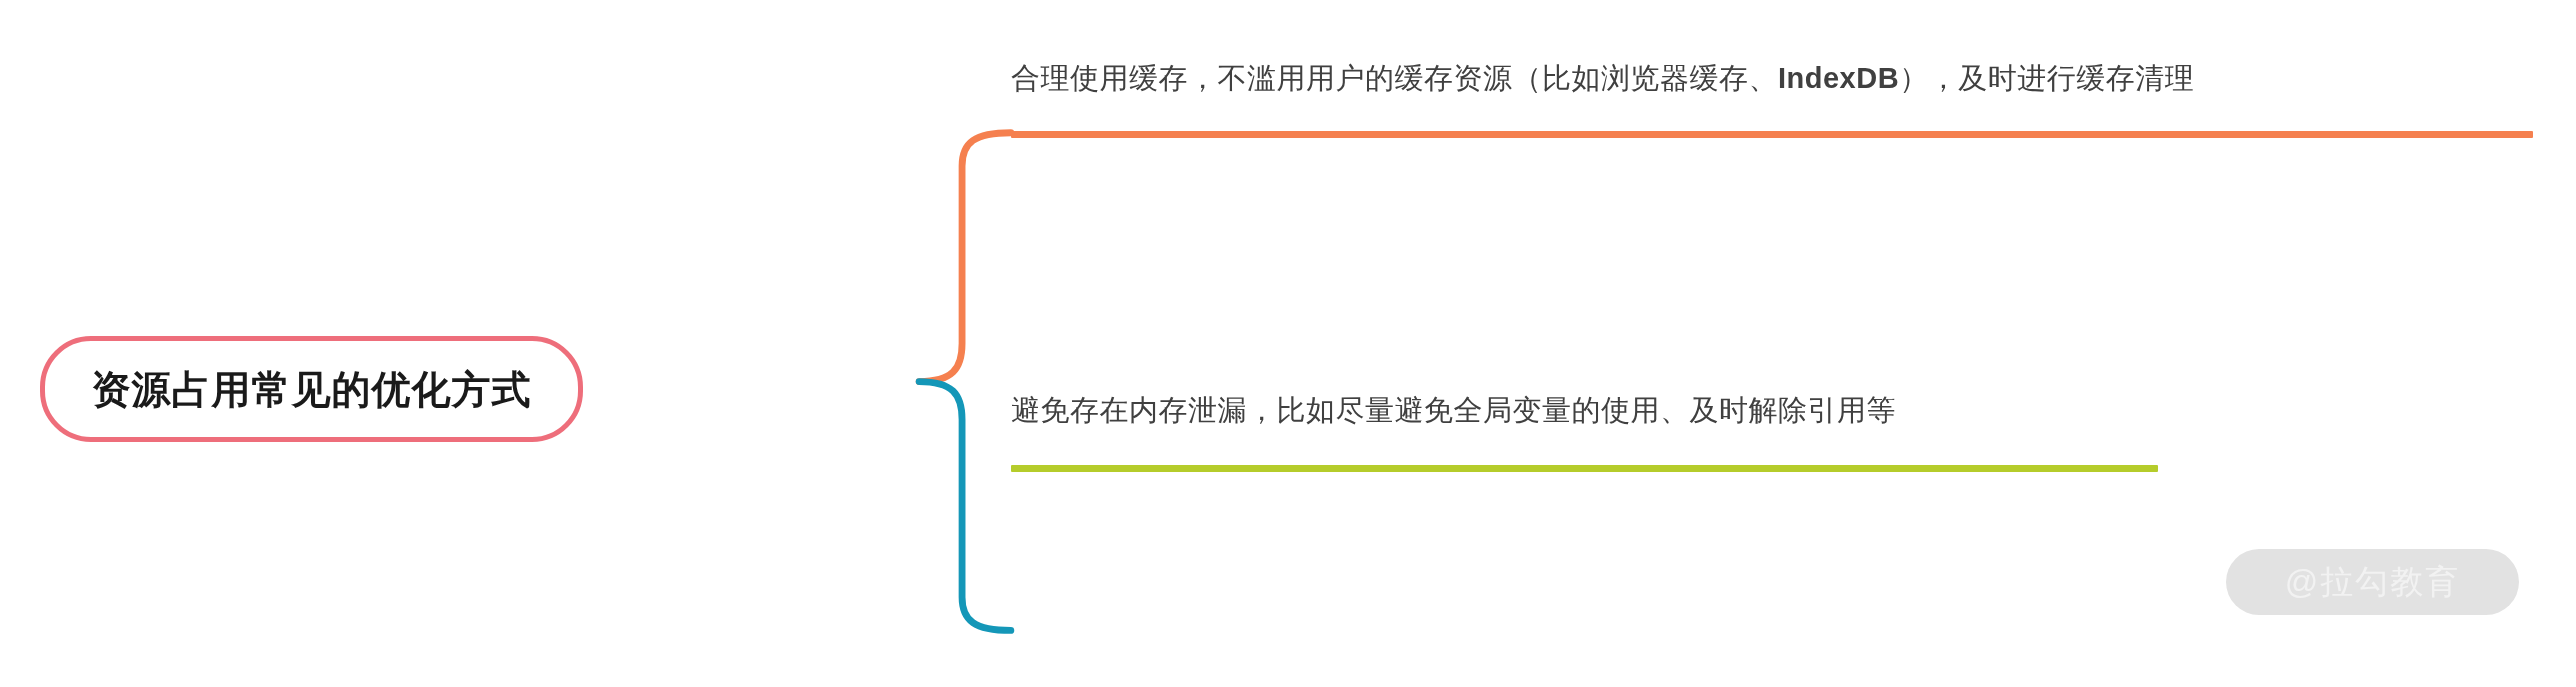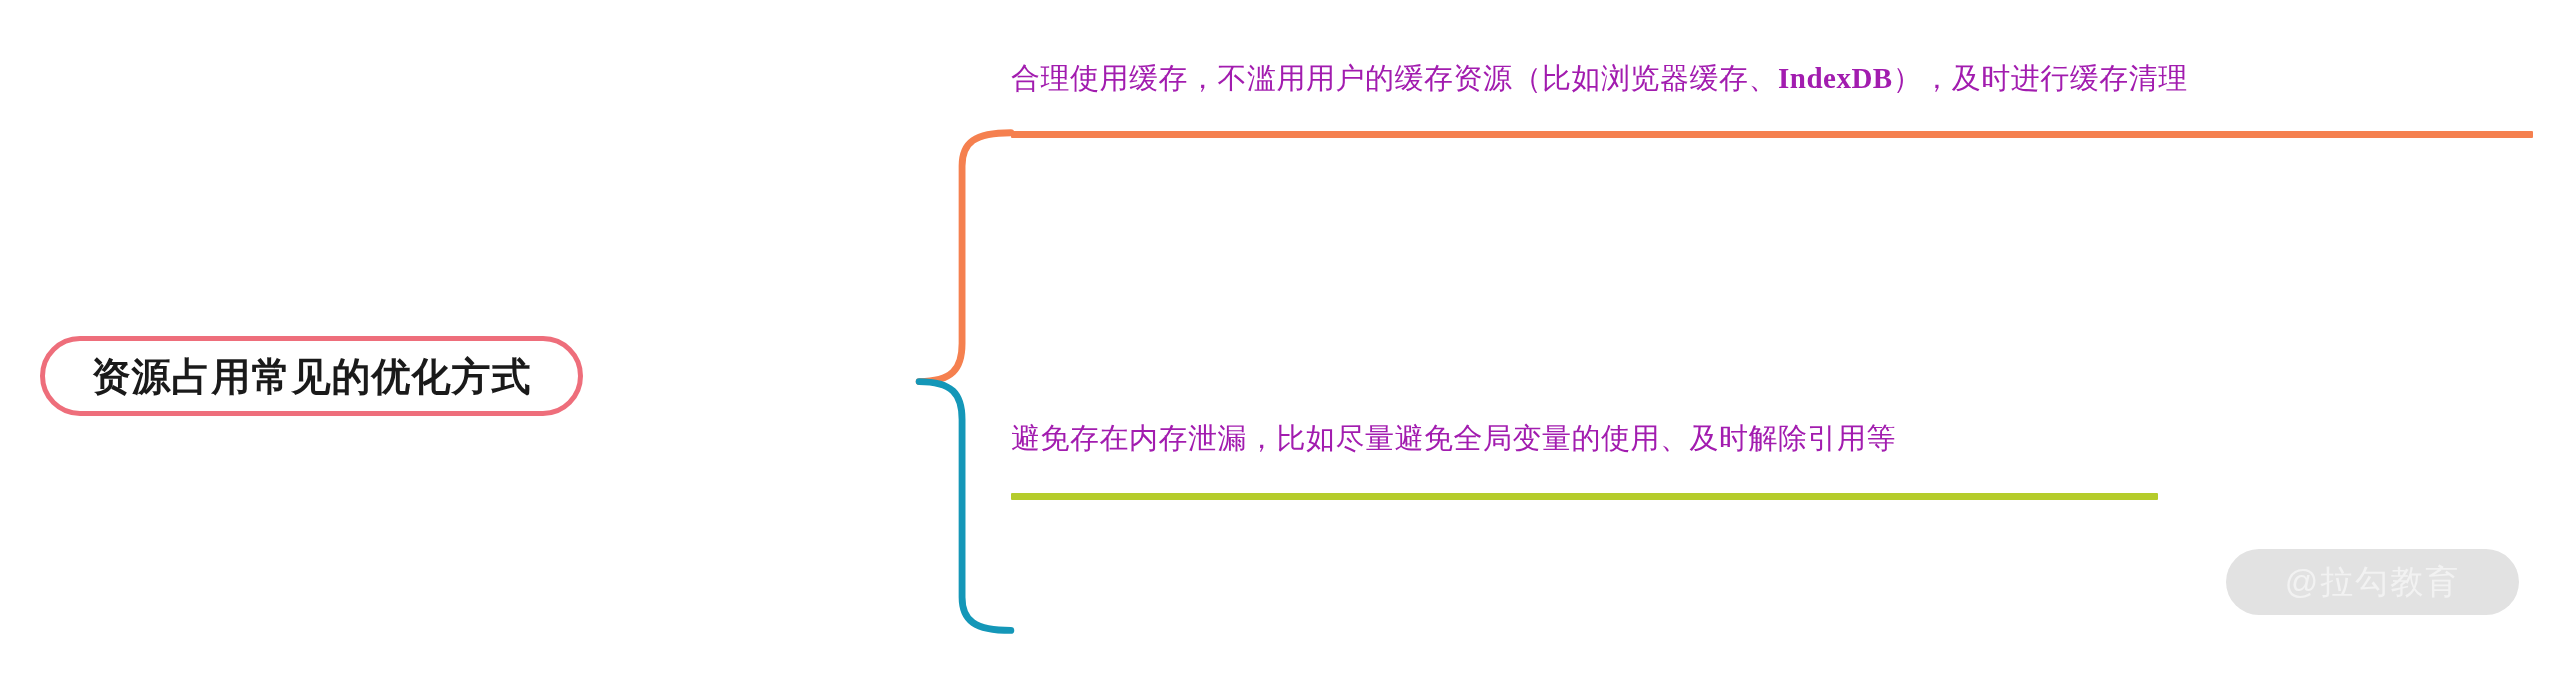--- a/index.html
+++ b/index.html
@@ -17,21 +17,21 @@
     background: #ffffff;
     overflow: hidden;
   }
 
   
   #root-node {
     position: absolute;
     left: 40px;
     top: 336px;
     width: 543px;
-    height: 80px;
+    height: 106px;
     border: 5.9px solid #EE6E7B;
     border-radius: 51px;
     background: #ffffff;
     box-sizing: border-box;
     display: flex;
     align-items: center;
     justify-content: center;
   }
   #root-node .root-label {
     font-size: 39px;
@@ -52,43 +52,42 @@
     pointer-events: none;
   }
 
   
   .branch {
     position: absolute;
     left: 1011px;
   }
   .branch-text {
     font-size: 29px;
-    color: #a21caf;
+    color: #404040;
     line-height: 1.2;
     white-space: nowrap;
     letter-spacing: 0.5px;
-    font-family: Liberation Serif, serif;
   }
   .branch-text b {
     font-weight: bold;
   }
   .branch-bar {
     position: absolute;
     left: 0;
     height: 6.8px;
     border-radius: 1px;
   }
 
   #branch-0 { top: 61px; }
   #branch-0 .branch-bar { top: 70px; width: 1522px; background: #F5804F; }
 
   #branch-1 { top: 227px; }
   #branch-1 .branch-bar { top: 72px; width: 1183px; background: #F9AD37; }
 
-  #branch-2 { top: 393px; margin-top: 28px; }
+  #branch-2 { top: 393px; }
   #branch-2 .branch-bar { top: 72px; width: 1147px; background: #B5CC2B; }
 
   #branch-3 { top: 559px; }
   #branch-3 .branch-bar { top: 72px; width: 852px; background: #1497B8; }
 
   
   #watermark {
     position: absolute;
     left: 2226px;
     top: 549px;

